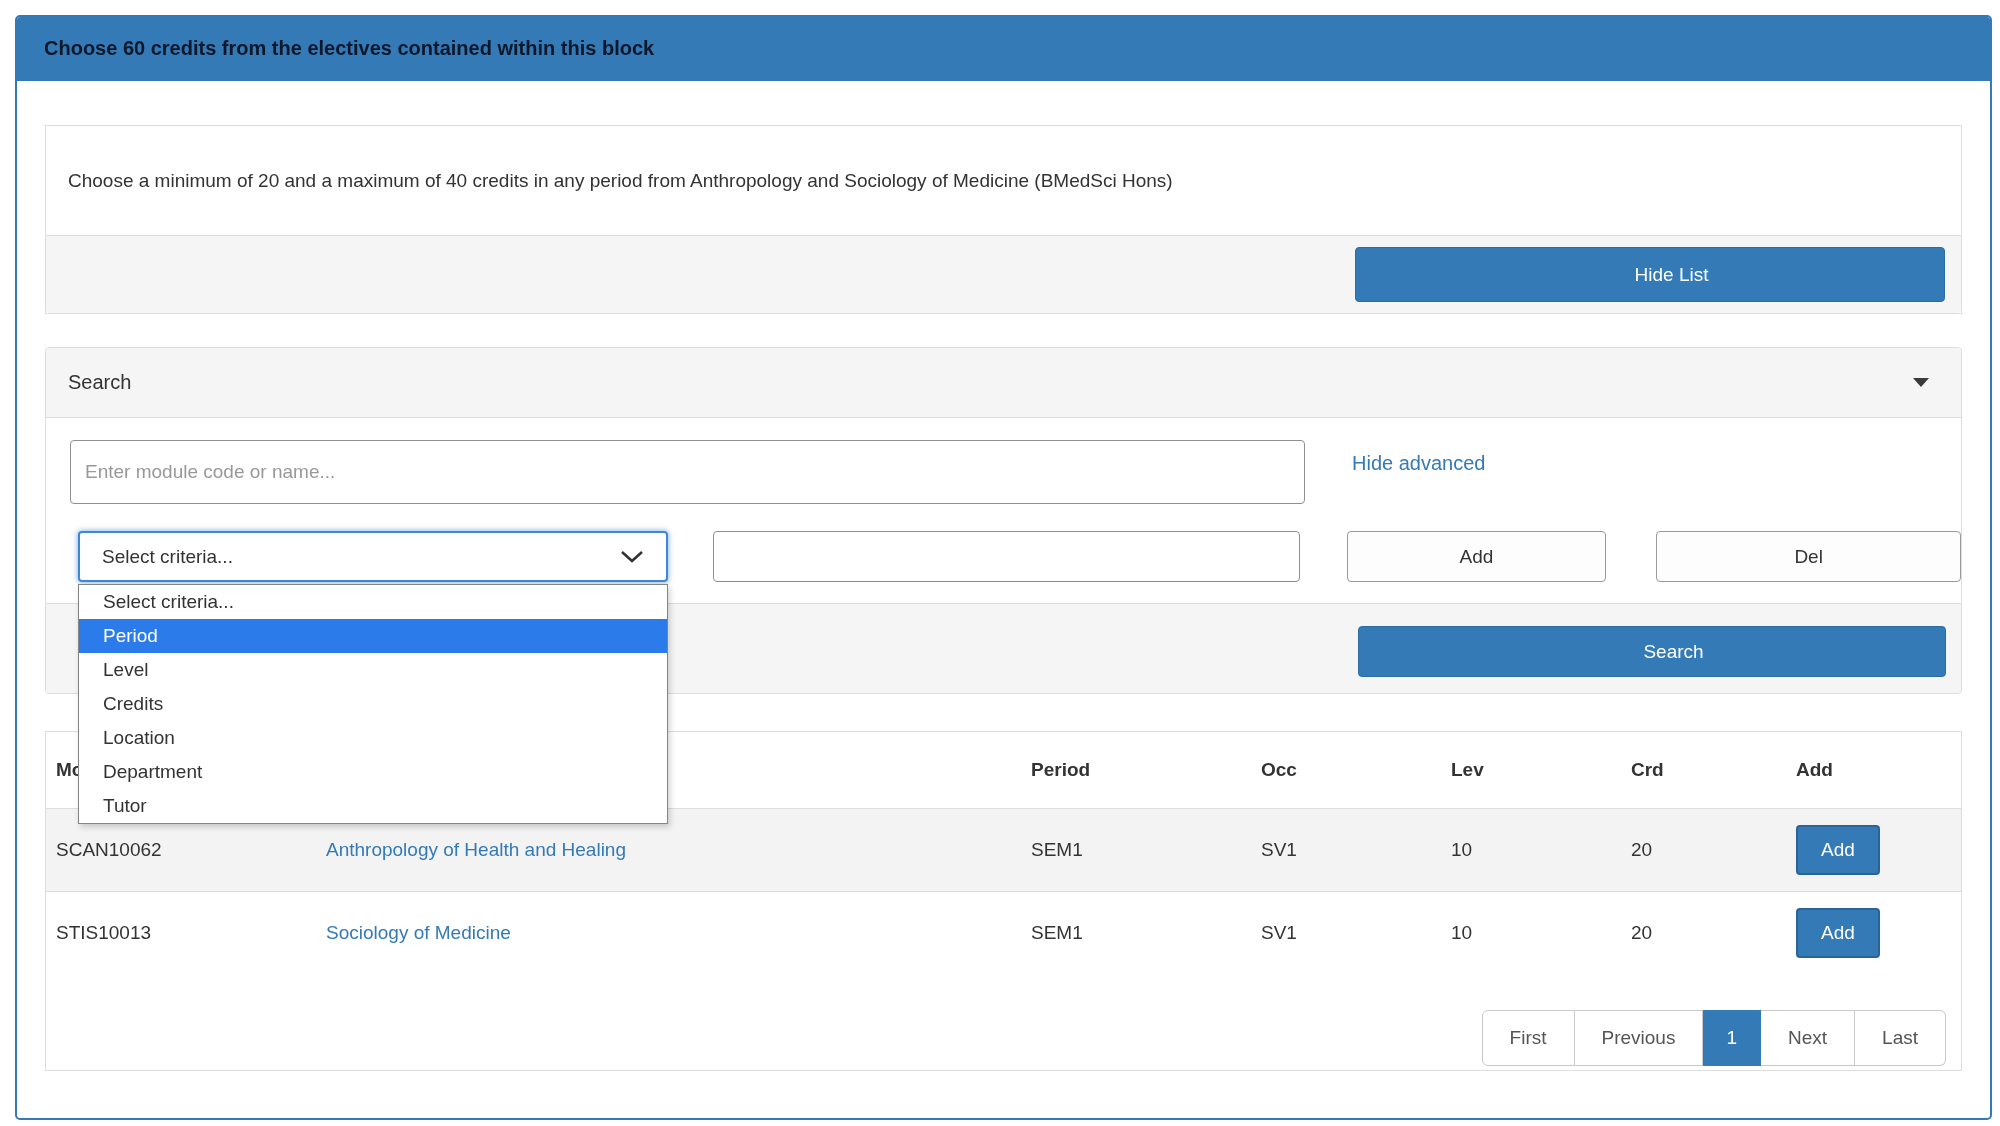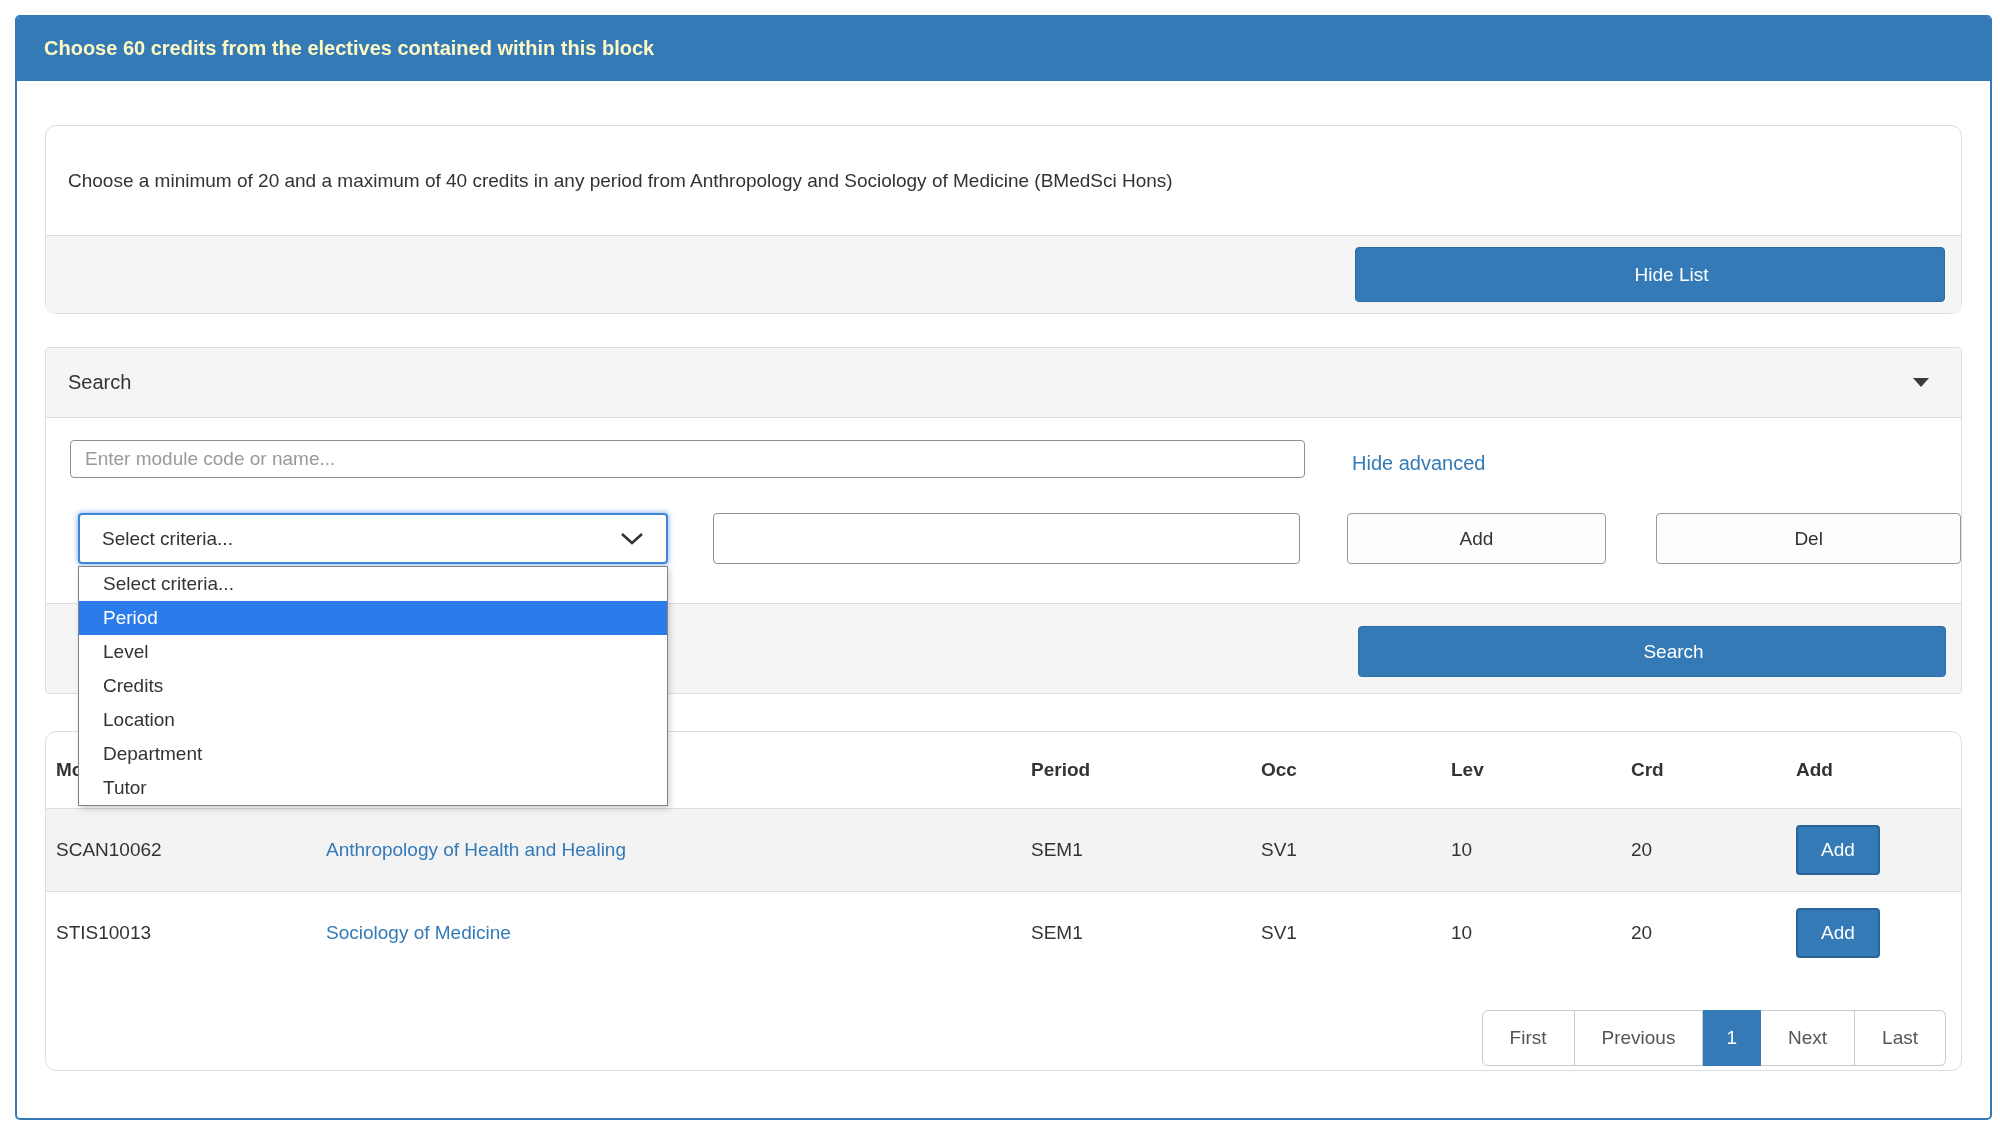--- a/index.html
+++ b/index.html
@@ -12,27 +12,27 @@
 
   
   .outer-panel {
     position: absolute; left: 15px; top: 15px;
     width: 1977px; height: 1105px;
     border: 2px solid var(--accent); border-radius: 5px;
     background: #fff;
   }
   .outer-heading {
     height: 64px; line-height: 62px;
-    background: var(--accent); color: #fef9c3;
+    background: var(--accent); color: #0f172a;
     font-size: 20px; font-weight: 700;
     padding-left: 27px; border-radius: 3px 3px 0 0;
   }
   .outer-body { padding: 44px 28px 0 28px; }
 
-  .panel { border: 1px solid var(--border); border-radius: 11px; background: #fff; }
+  .panel { border: 1px solid var(--border); border-radius: 0; background: #fff; }
   .panel-footer { background: var(--bar); border-top: 1px solid var(--border); border-radius: 0 0 4px 4px; }
 
   
   .desc-panel { margin-bottom: 33px; }
   .desc-body { height: 109px; display: flex; align-items: center; padding: 0 22px; font-size: 19px; }
   .desc-footer { height: 78px; padding: 11px 16px 0 0; display: flex; justify-content: flex-end; }
 
   .btn-primary {
     background: var(--accent); border: 1px solid var(--accent-border);
     color: #fff; font-size: 19px; border-radius: 4px;
@@ -53,21 +53,21 @@
     border-left: 8px solid transparent; border-right: 8px solid transparent;
     border-top: 9px solid #3a3a3a;
   }
   .search-body { height: 185px; padding: 22px 0 0 24px; }
   .text-input {
     border: 1px solid #8f8f8f; border-radius: 4px;
     font-size: 19px; color: #333; padding: 0 14px;
     font-family: inherit; background: #fff;
   }
   .text-input::placeholder { color: var(--muted); opacity: 1; }
-  .module-input { width: 1235px; height: 38px; }
+  .module-input { width: 1235px; height: 64px; }
   .srow1 { display: flex; }
   .link {
     margin-left: 47px; font-size: 20px; color: var(--link);
     line-height: 46px; text-decoration: none; cursor: pointer;
   }
   .srow2 { display: flex; margin-top: 27px; align-items: flex-start; margin-left: 8px; }
 
   .select-wrap { position: relative; }
   .select-box {
     width: 590px; height: 51px;

